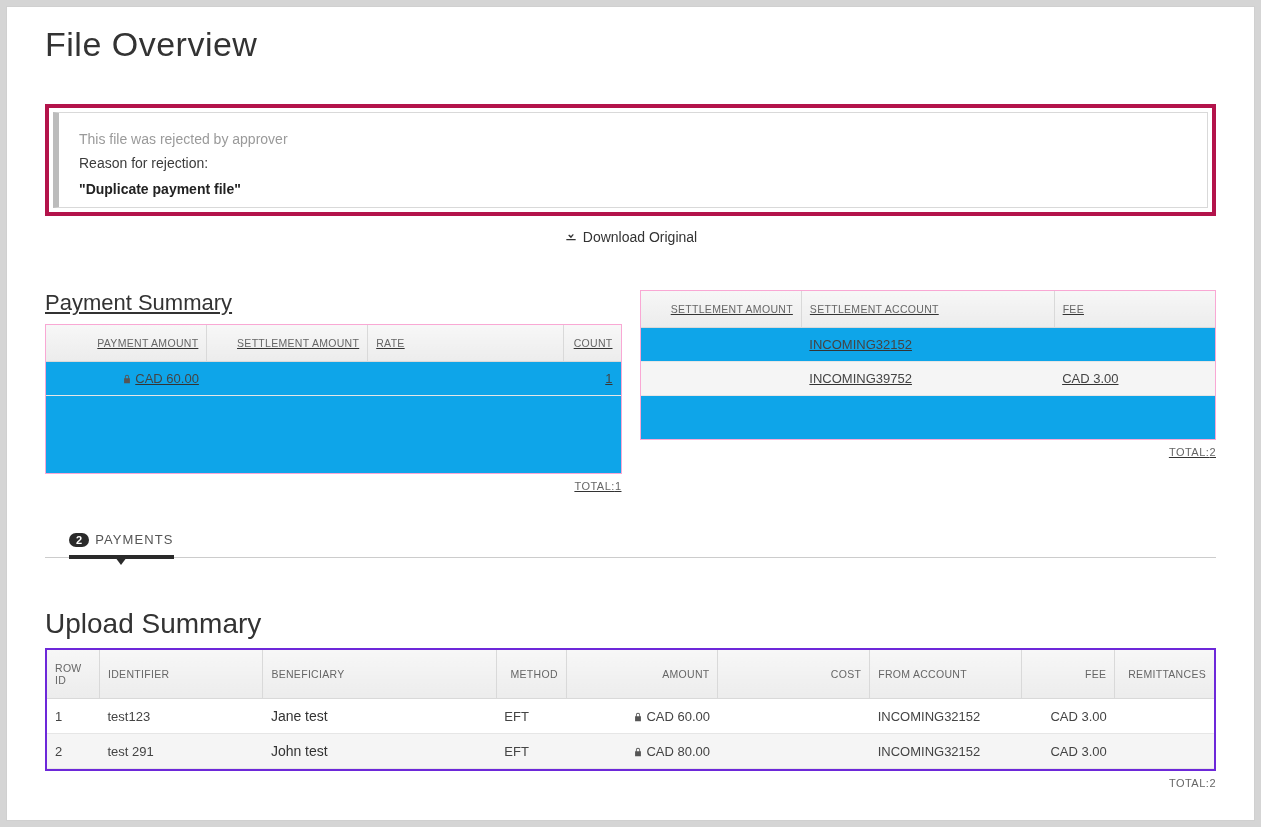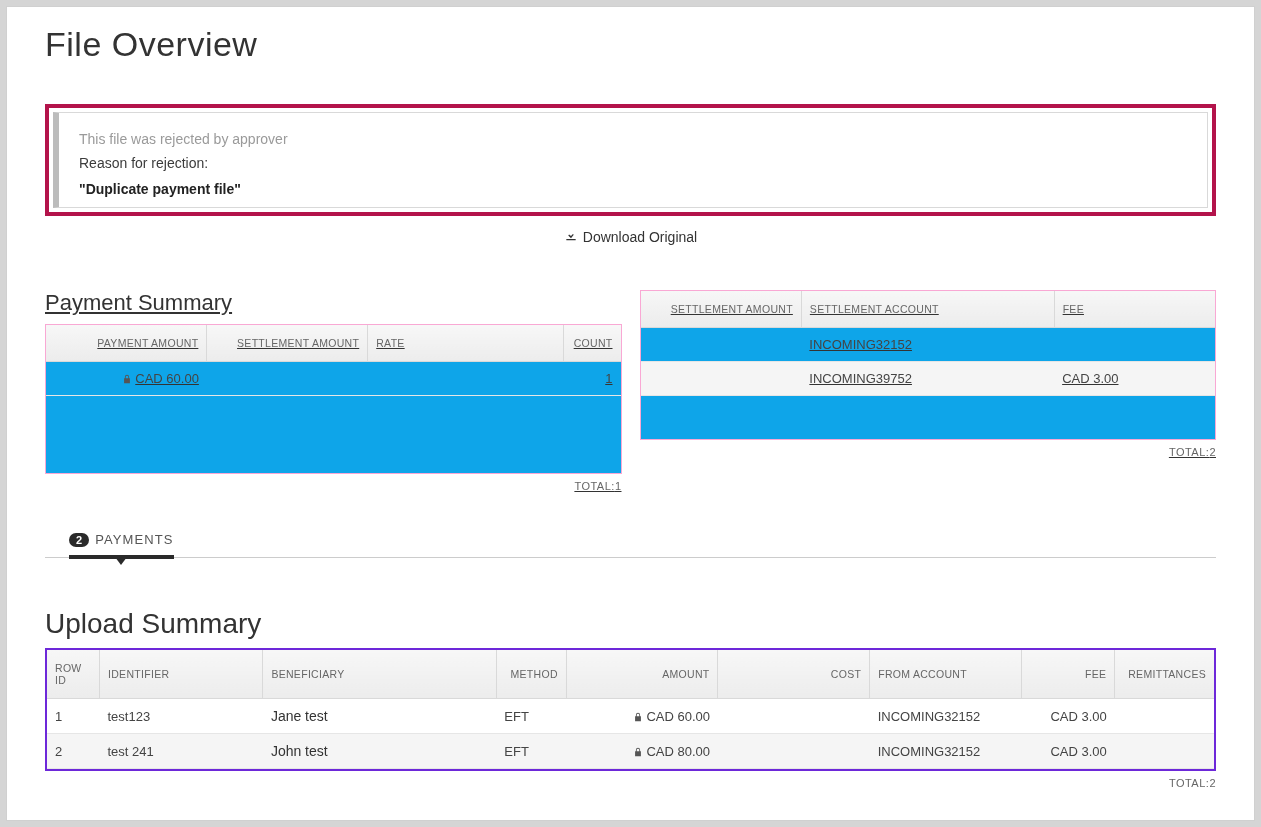--- a/index.html
+++ b/index.html
@@ -329,21 +329,21 @@
                     <path d="M12 2a5 5 0 0 0-5 5v3H5v12h14V10h-2V7a5 5 0 0 0-5-5zm-3 5a3 3 0 0 1 6 0v3H9V7z"></path>
                   </svg></span><span>CAD 60.00</span>
             </td>
             <td class="ar"></td>
             <td>INCOMING32152</td>
             <td class="ar">CAD 3.00</td>
             <td class="ar"></td>
           </tr>
           <tr class="alt">
             <td>2</td>
-            <td>test 241</td>
+            <td>test 291</td>
             <td class="bene">John test</td>
             <td class="ac">EFT</td>
             <td class="ar">
               <span class="lock-icon"><svg viewBox="0 0 24 24">
                     <path d="M12 2a5 5 0 0 0-5 5v3H5v12h14V10h-2V7a5 5 0 0 0-5-5zm-3 5a3 3 0 0 1 6 0v3H9V7z"></path>
                   </svg></span><span>CAD 80.00</span>
             </td>
             <td class="ar"></td>
             <td>INCOMING32152</td>
             <td class="ar">CAD 3.00</td>

